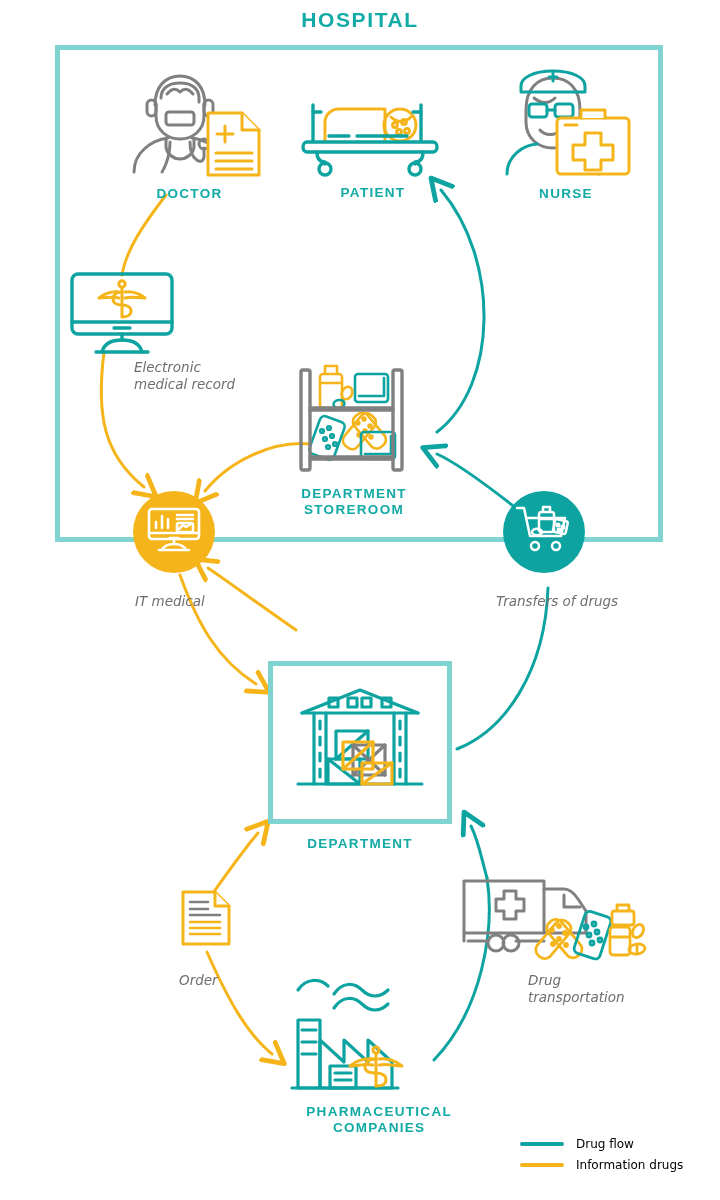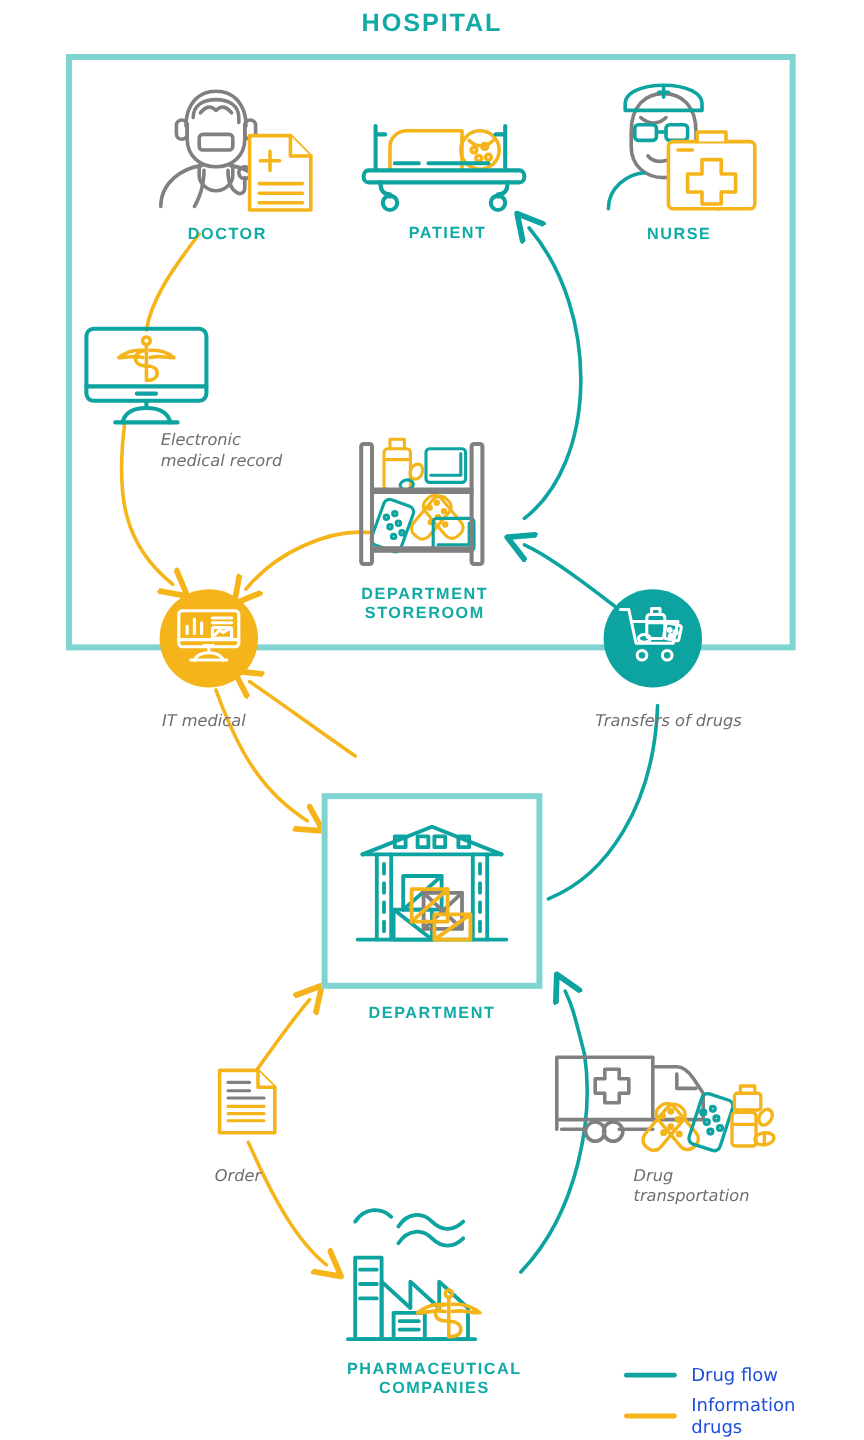--- a/index.html
+++ b/index.html
@@ -50,21 +50,21 @@
     display:flex;align-items:center;justify-content:center;background:#fff;
   }
 
   
   #arrows{position:absolute;left:0;top:0;width:720px;height:1200px;pointer-events:none;}
 
   
   #legend{position:absolute;left:520px;top:1137px;width:190px;}
   .legend-row{display:flex;align-items:center;margin-bottom:7px;}
   .legend-swatch{width:44px;height:4px;border-radius:2px;margin-right:12px;flex:0 0 auto;}
-  .legend-text{font-size:15px;color:#1d4ed8;font-family:"DejaVu Sans",sans-serif;}
+  .legend-text{font-size:12px;color:#000000;font-family:"DejaVu Sans",sans-serif;}
 </style>
 </head>
 <body>
 
 <div id="stage">
 
   <div id="title">HOSPITAL</div>
 
   <div id="hospital-frame"></div>
 
@@ -395,21 +395,21 @@
           <ellipse cx="178" cy="54" rx="5" ry="7" transform="rotate(30 178 54)"></ellipse>
           <ellipse cx="177" cy="72" rx="8" ry="5" transform="rotate(-8 177 72)"></ellipse>
           <path d="M177,68 L177,77"></path>
         </g>
       </svg>
     </span>
   </div>
   <div class="italic-label" style="left:528px;top:972px;">Drug
 transportation</div>
 
-  <div class="node" style="left:272px;top:996px;width:180px;">
+  <div class="node" style="left:272px;top:968px;width:180px;align-items:flex-end;">
     <span class="icon">
       <svg width="176" height="128" viewBox="0 0 176 128">
         <g fill="none" stroke="#0DA3A0" stroke-width="3.2" stroke-linecap="round" stroke-linejoin="round">
           <path d="M22,22 C30,10 44,10 52,18"></path>
           <path d="M58,26 C66,14 78,14 86,22 C94,30 104,30 112,22"></path>
           <path d="M58,40 C66,28 78,28 86,36 C94,44 104,44 112,36"></path>
           <path d="M22,52 L22,120 L44,120 L44,52 Z"></path>
           <path d="M26,62 L40,62 M26,74 L40,74 M26,86 L40,86"></path>
           <path d="M44,120 L44,72 L68,94 L68,72 L92,94 L92,72 L116,94 L116,120 Z"></path>
           <path d="M16,120 L122,120"></path>

